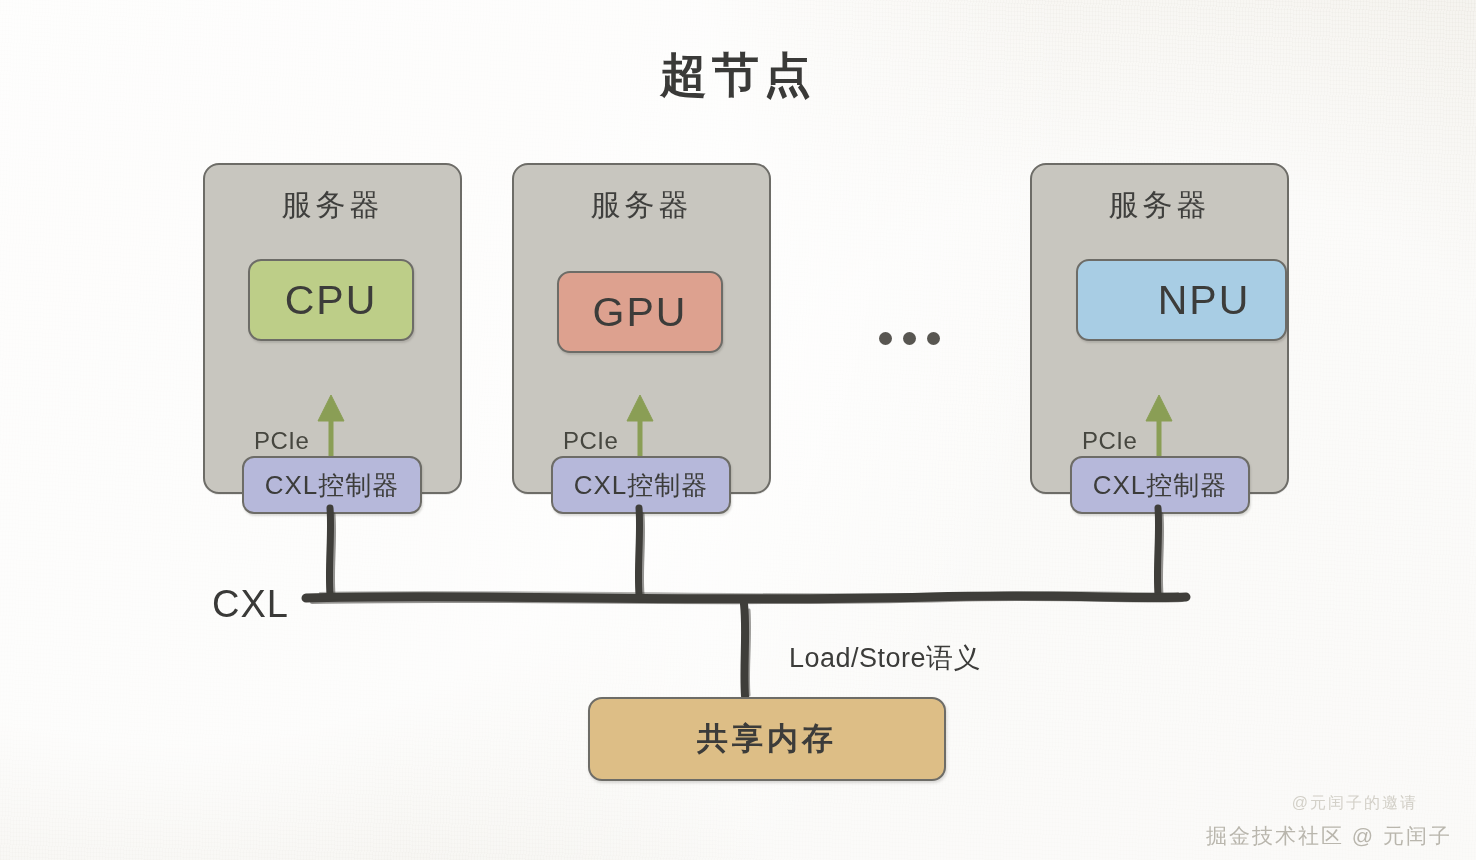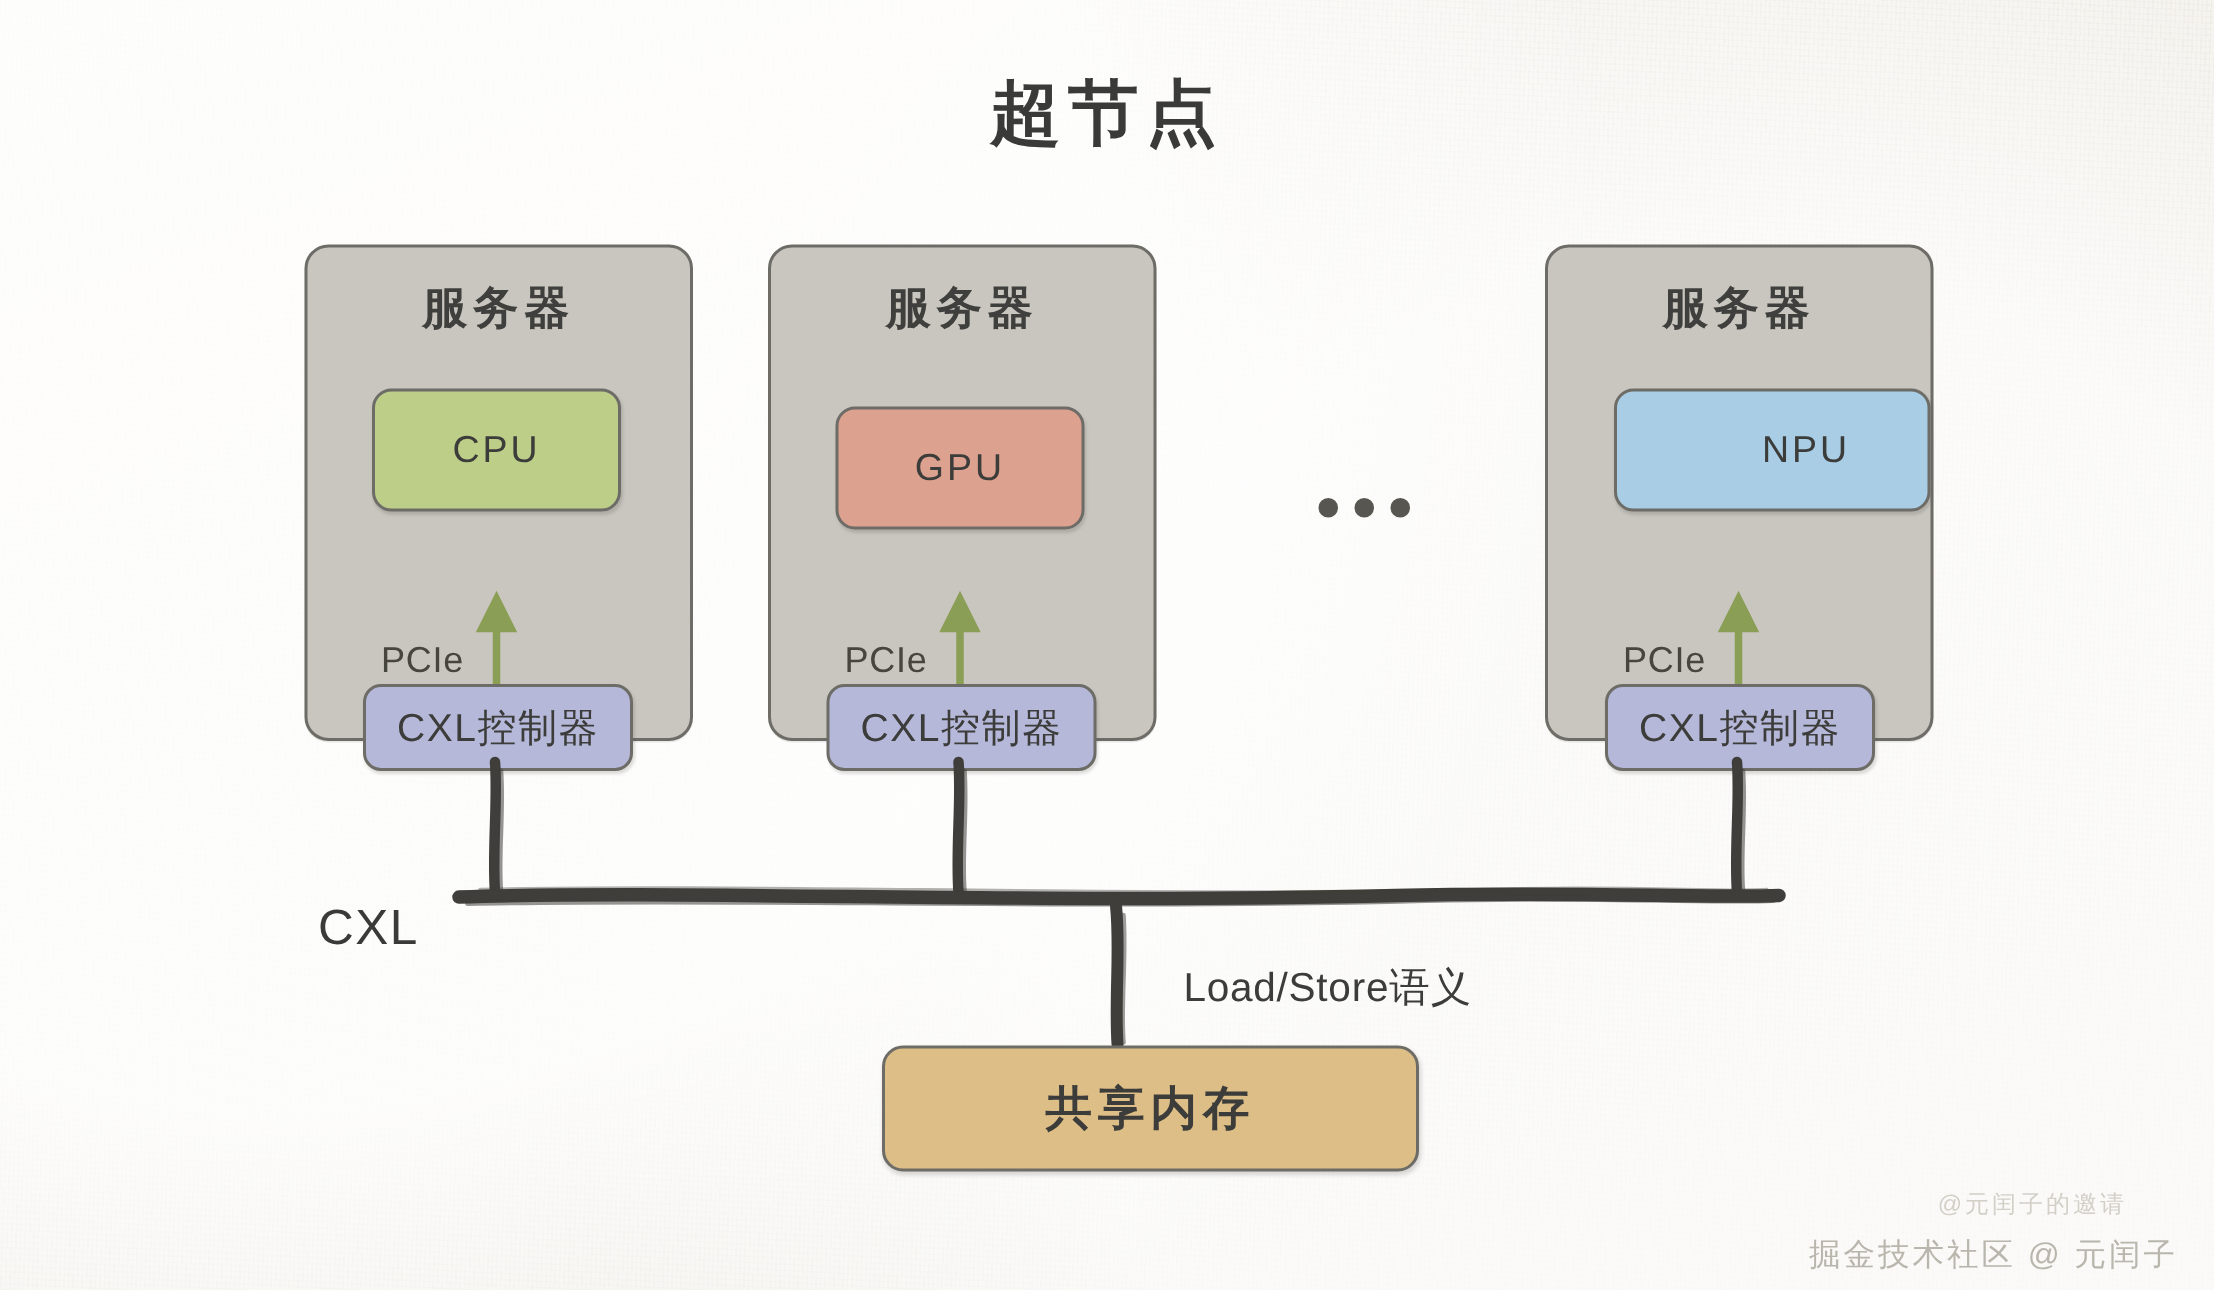--- a/index.html
+++ b/index.html
@@ -42,34 +42,34 @@
     border: 2.2px solid #6d6c67;
     border-radius: 16px;
     box-shadow: 0 1px 0 rgba(0,0,0,.08);
   }
   .server .srv-label {
     position: absolute;
     left: 0; right: 0;
     top: 20px;
     text-align: center;
     font-size: 30px;
-    font-weight: 700;
+    font-weight: 400;
     letter-spacing: 4px;
     color: #3f3f3d;
   }
 
   
   .chip {
     position: absolute;
     border: 2.2px solid #6d6c67;
     border-radius: 13px;
     display: flex;
     align-items: center;
     justify-content: center;
-    font-size: 25px;
+    font-size: 41px;
     font-weight: 400;
     letter-spacing: 2px;
     color: #3c3c3a;
     box-shadow: 1px 2px 2px rgba(90,88,80,.22);
   }
 
   
   .pcie-wrap { position: absolute; margin-top: 48px; }
   .pcie-lab {
     position: absolute;
@@ -104,24 +104,23 @@
   }
   .ellipsis i {
     display: block;
     width: 13px; height: 13px;
     border-radius: 50%;
     background: #585651;
   }
 
   .bus-label {
     position: absolute;
-    font-size: 33px;
+    font-size: 38px;
     letter-spacing: 1px;
     color: #3a3a38;
-    margin-top: 16px;
   }
   .ls-label {
     position: absolute;
     font-size: 27px;
     letter-spacing: .5px;
     color: #3c3c3a;
     white-space: nowrap;
   }
 
   .shmem {

